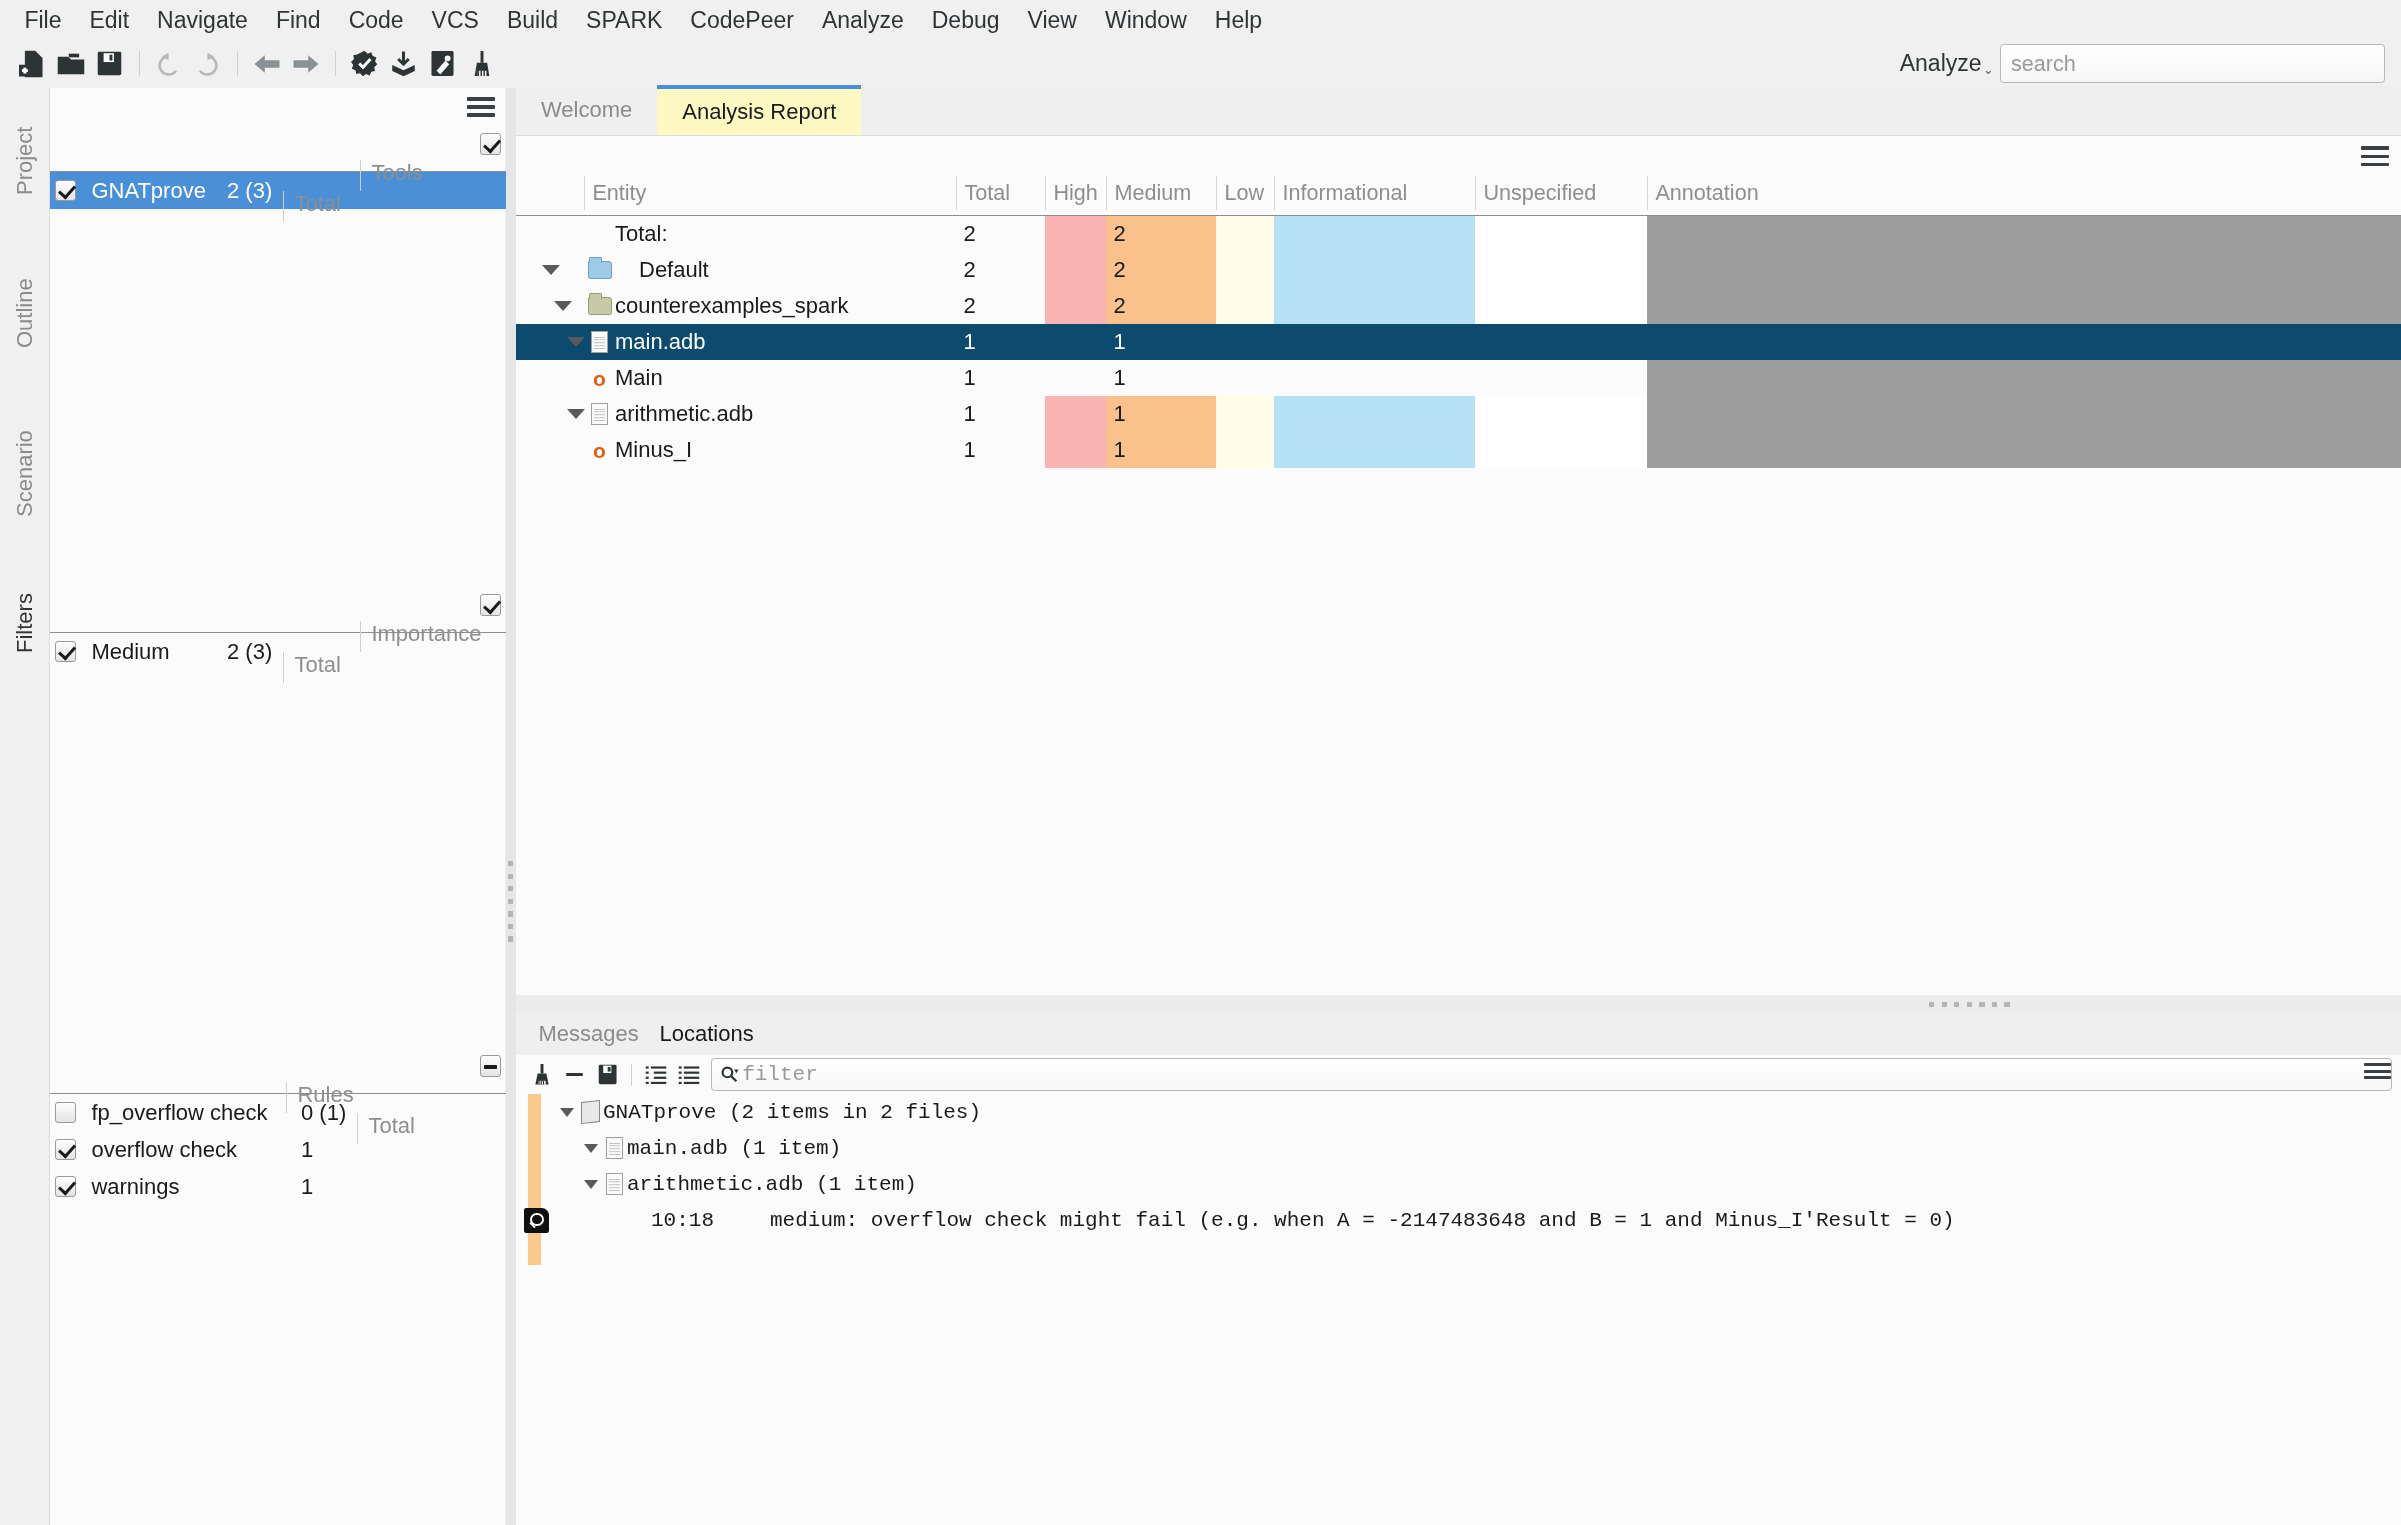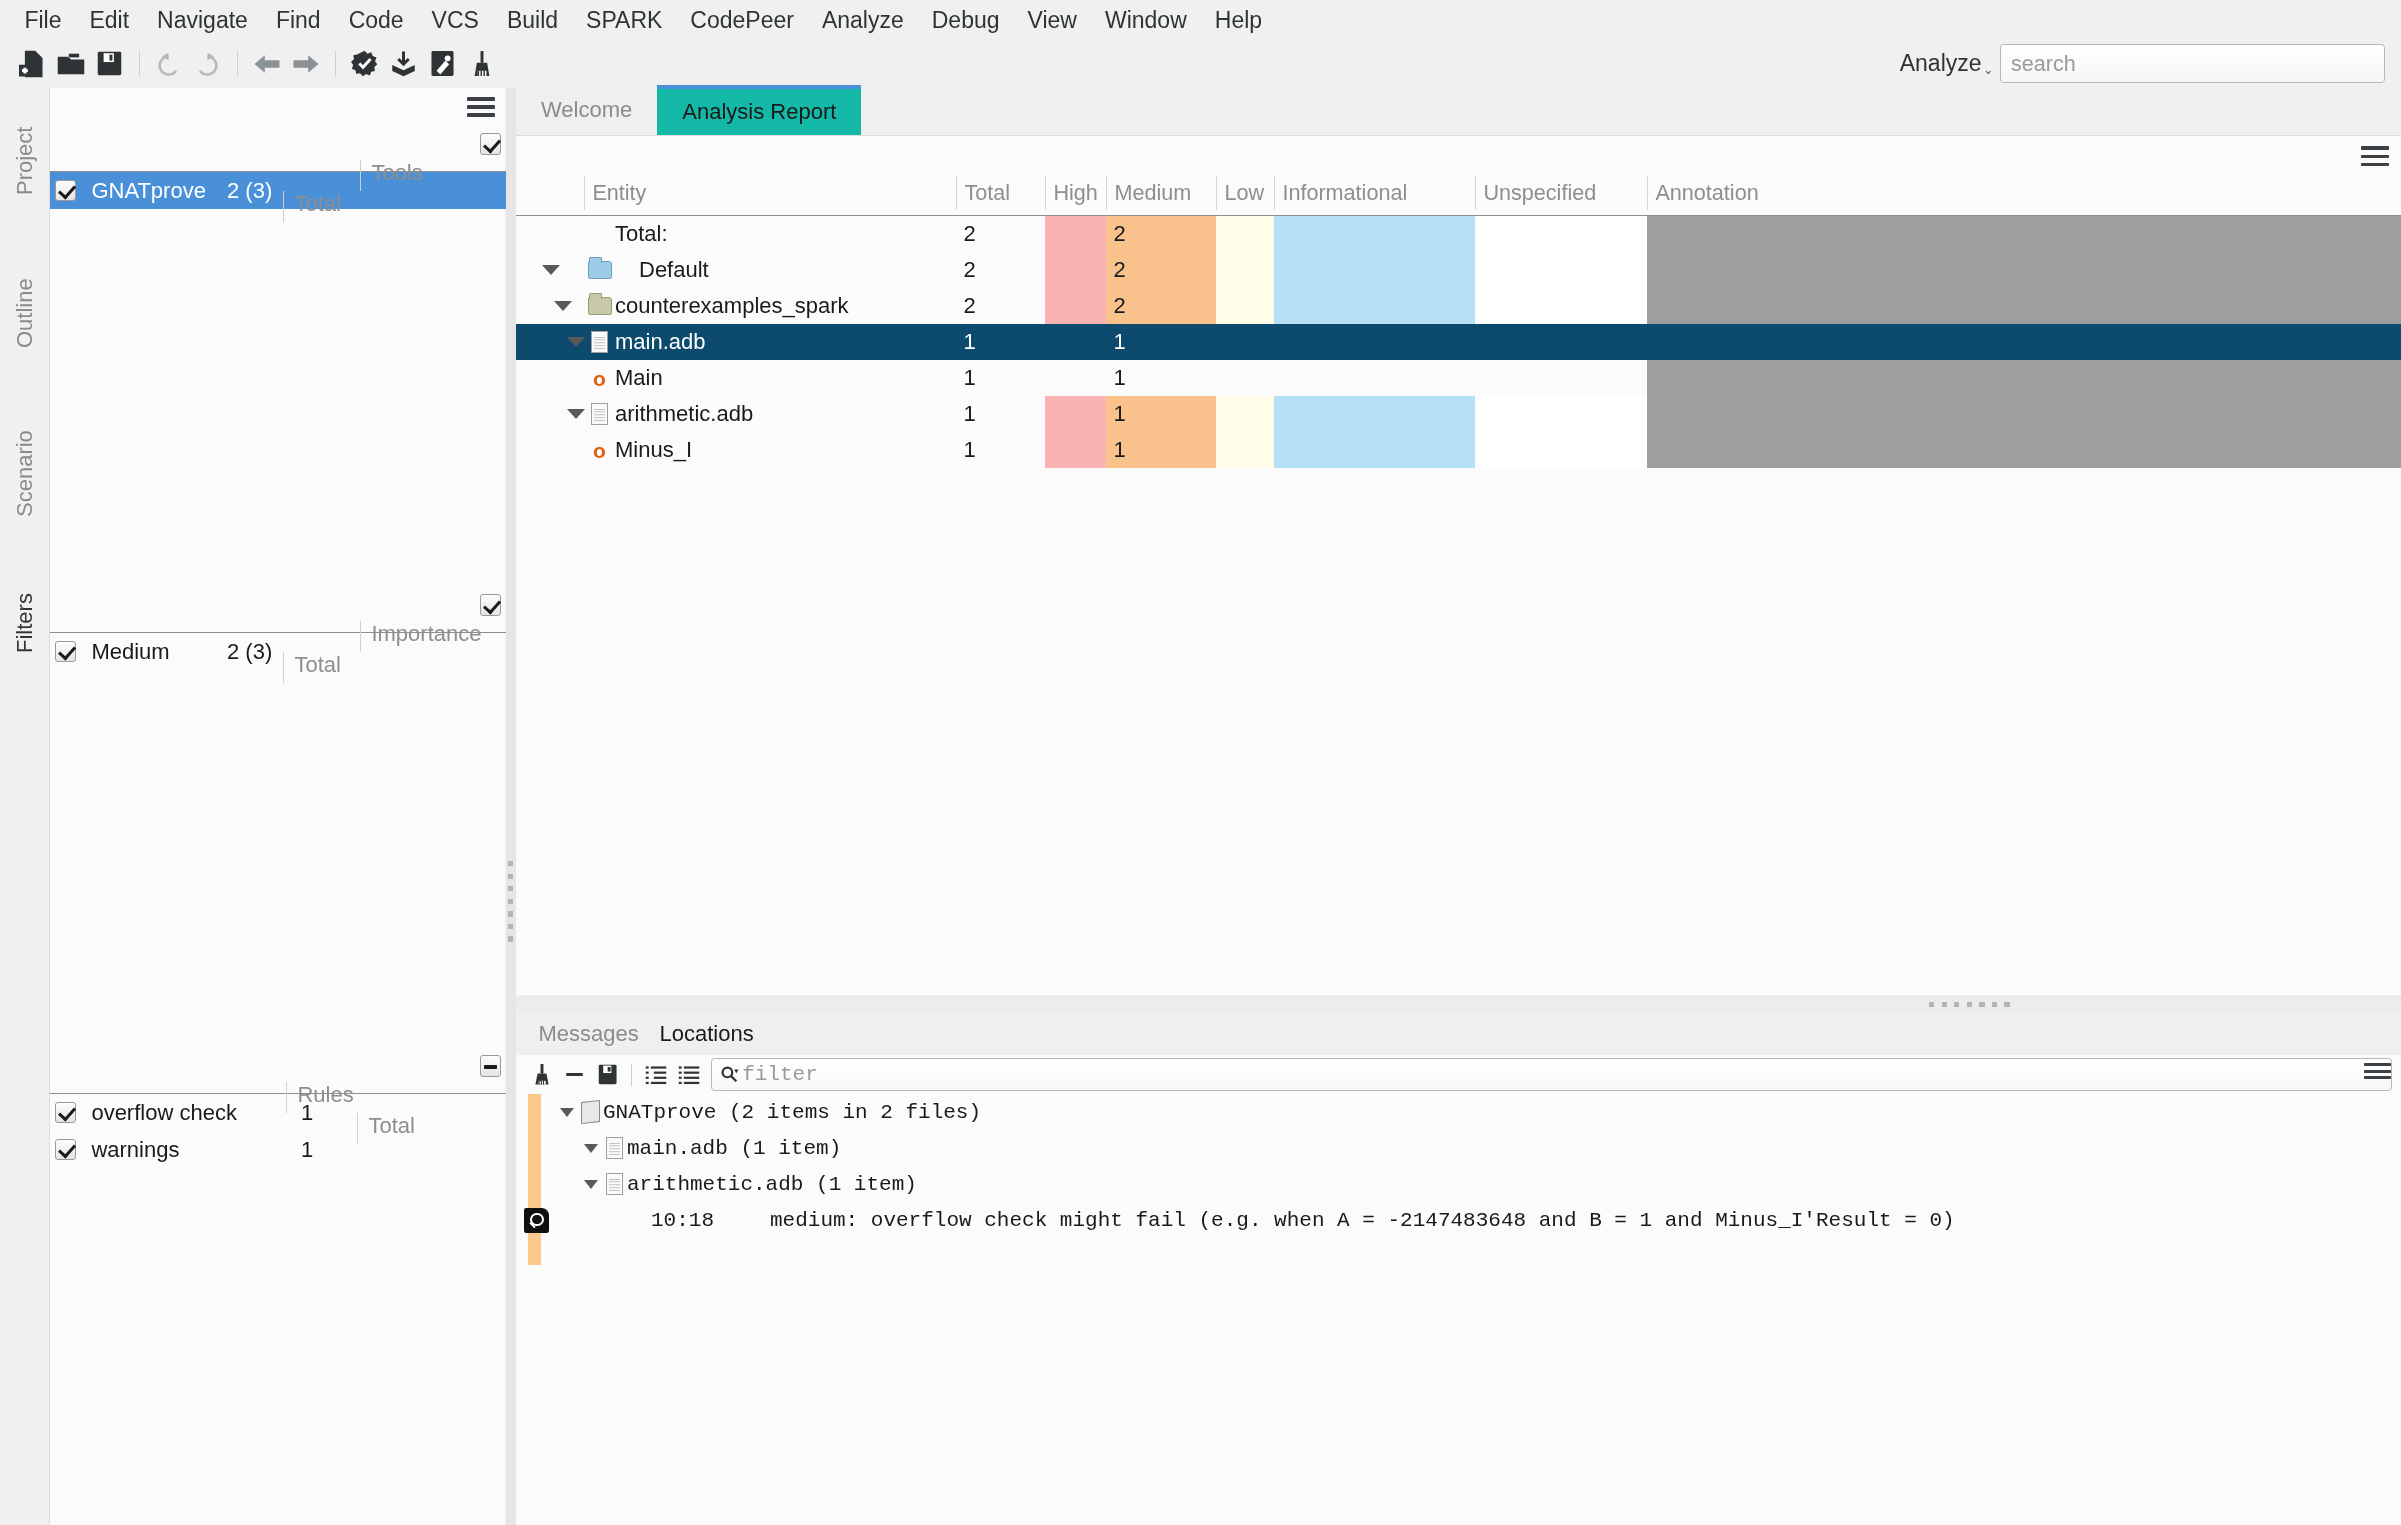--- a/index.html
+++ b/index.html
@@ -116,21 +116,21 @@
   .tabstrip {
     position: absolute; left: 516px; top: 85px; width: 1885px; height: 51px;
     background: #efefef; display: flex; align-items: stretch;
     border-bottom: 0.7px solid #dcdcdc;
   }
   .etab {
     display: flex; align-items: center; padding: 0 25px; font-size: 22px;
     color: #8b8b8b; cursor: default; position: relative;
   }
   .etab.active {
-    background: #14b8a6; color: #1a1a1a;
+    background: #fef9c3; color: #1a1a1a;
     border-top: 4.5px solid #4a90d9;
   }
 
   
   .report {
     position: absolute; left: 516px; top: 136px; width: 1885px; height: 859px;
     background: #fbfbfb;
   }
   .report-ham { position: absolute; right: 12px; top: 10.4px; width: 28px; height: 22px; }
 
@@ -408,20 +408,27 @@
     <div class="filter-section" style="top:967px">
       <div class="fsec-head">
         <div class="cb-cell">
             <span class="cbx dash"></span>
           </div>
         <div class="lab" style="width:220px">Rules</div>
         <div class="lab" style="width:149px">Total</div>
       </div>
       <div class="frow">
         <div class="cb-cell">
+            <span class="cbx"></span>
+          </div>
+        <div class="name" style="width:220px">fp_overflow check</div>
+        <div class="total">0 (1)</div>
+      </div>
+      <div class="frow">
+        <div class="cb-cell">
             <span class="cbx checked"></span>
           </div>
         <div class="name" style="width:220px">overflow check</div>
         <div class="total">1</div>
       </div>
       <div class="frow">
         <div class="cb-cell">
             <span class="cbx checked"></span>
           </div>
         <div class="name" style="width:220px">warnings</div>

